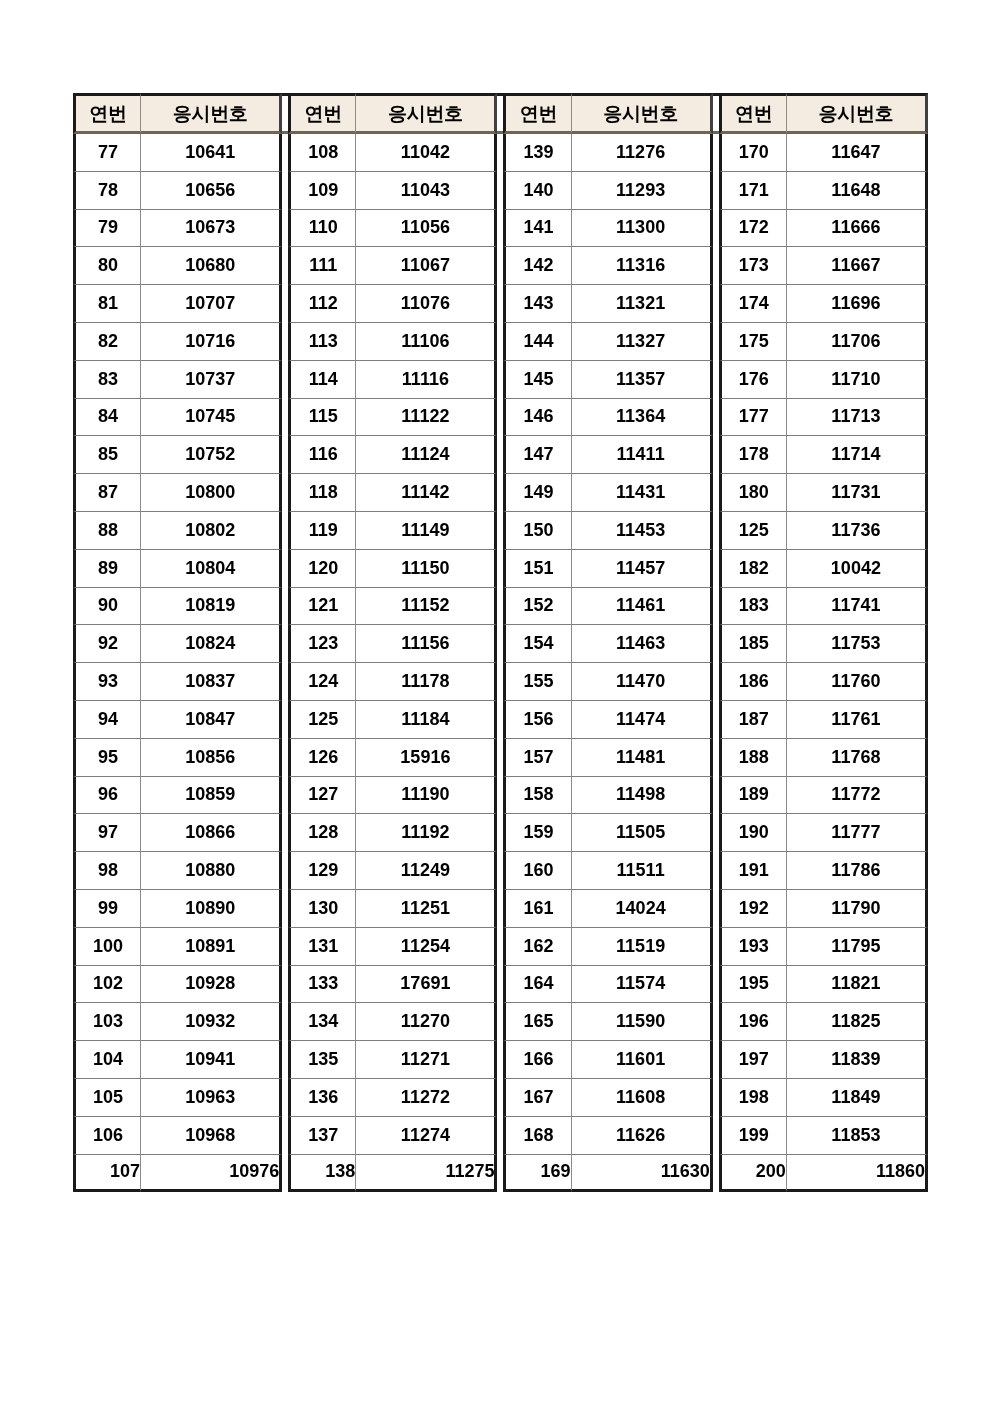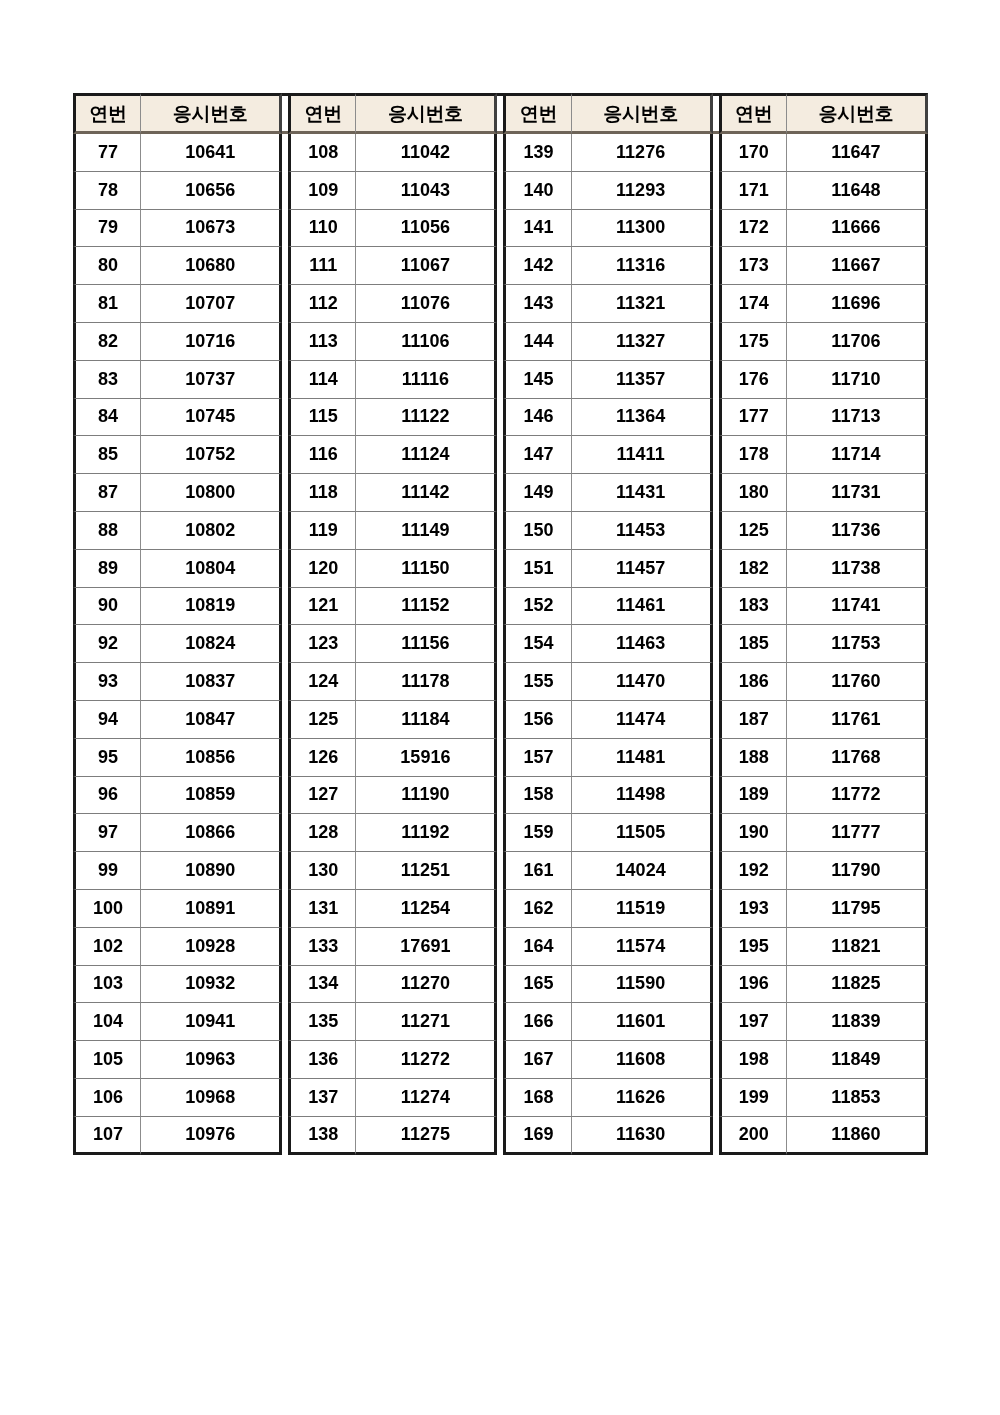--- a/index.html
+++ b/index.html
@@ -88,20 +88,21 @@
   }
   table.roster tbody td.gap {
     background: #ffffff;
     border-bottom: none;
     border-left: none;
     border-right: none;
     width: 6px;
   }
   table.roster tbody tr:last-child td {
     border-bottom: 3px solid #1a1a1a;
+    text-align: right;
   }
   table.roster tbody tr:last-child td.gap {
     border-bottom: none;
   }
 
   col.c-seq { width: 68px; }
   col.c-num { width: 141px; }
   col.c-gap { width: 6px; }
 </style>
 </head>
@@ -286,21 +287,21 @@
             <td class="grp-first">89</td>
             <td class="grp-last">10804</td>
             <td class="gap"></td>
             <td class="grp-first">120</td>
             <td class="grp-last">11150</td>
             <td class="gap"></td>
             <td class="grp-first">151</td>
             <td class="grp-last">11457</td>
             <td class="gap"></td>
             <td class="grp-first">182</td>
-            <td class="grp-last">11738</td>
+            <td class="grp-last">10042</td>
           </tr>
           <tr>
             <td class="grp-first">90</td>
             <td class="grp-last">10819</td>
             <td class="gap"></td>
             <td class="grp-first">121</td>
             <td class="grp-last">11152</td>
             <td class="gap"></td>
             <td class="grp-first">152</td>
             <td class="grp-last">11461</td>
@@ -378,20 +379,33 @@
             <td class="grp-last">10866</td>
             <td class="gap"></td>
             <td class="grp-first">128</td>
             <td class="grp-last">11192</td>
             <td class="gap"></td>
             <td class="grp-first">159</td>
             <td class="grp-last">11505</td>
             <td class="gap"></td>
             <td class="grp-first">190</td>
             <td class="grp-last">11777</td>
+          </tr>
+          <tr>
+            <td class="grp-first">98</td>
+            <td class="grp-last">10880</td>
+            <td class="gap"></td>
+            <td class="grp-first">129</td>
+            <td class="grp-last">11249</td>
+            <td class="gap"></td>
+            <td class="grp-first">160</td>
+            <td class="grp-last">11511</td>
+            <td class="gap"></td>
+            <td class="grp-first">191</td>
+            <td class="grp-last">11786</td>
           </tr>
           <tr>
             <td class="grp-first">99</td>
             <td class="grp-last">10890</td>
             <td class="gap"></td>
             <td class="grp-first">130</td>
             <td class="grp-last">11251</td>
             <td class="gap"></td>
             <td class="grp-first">161</td>
             <td class="grp-last">14024</td>

